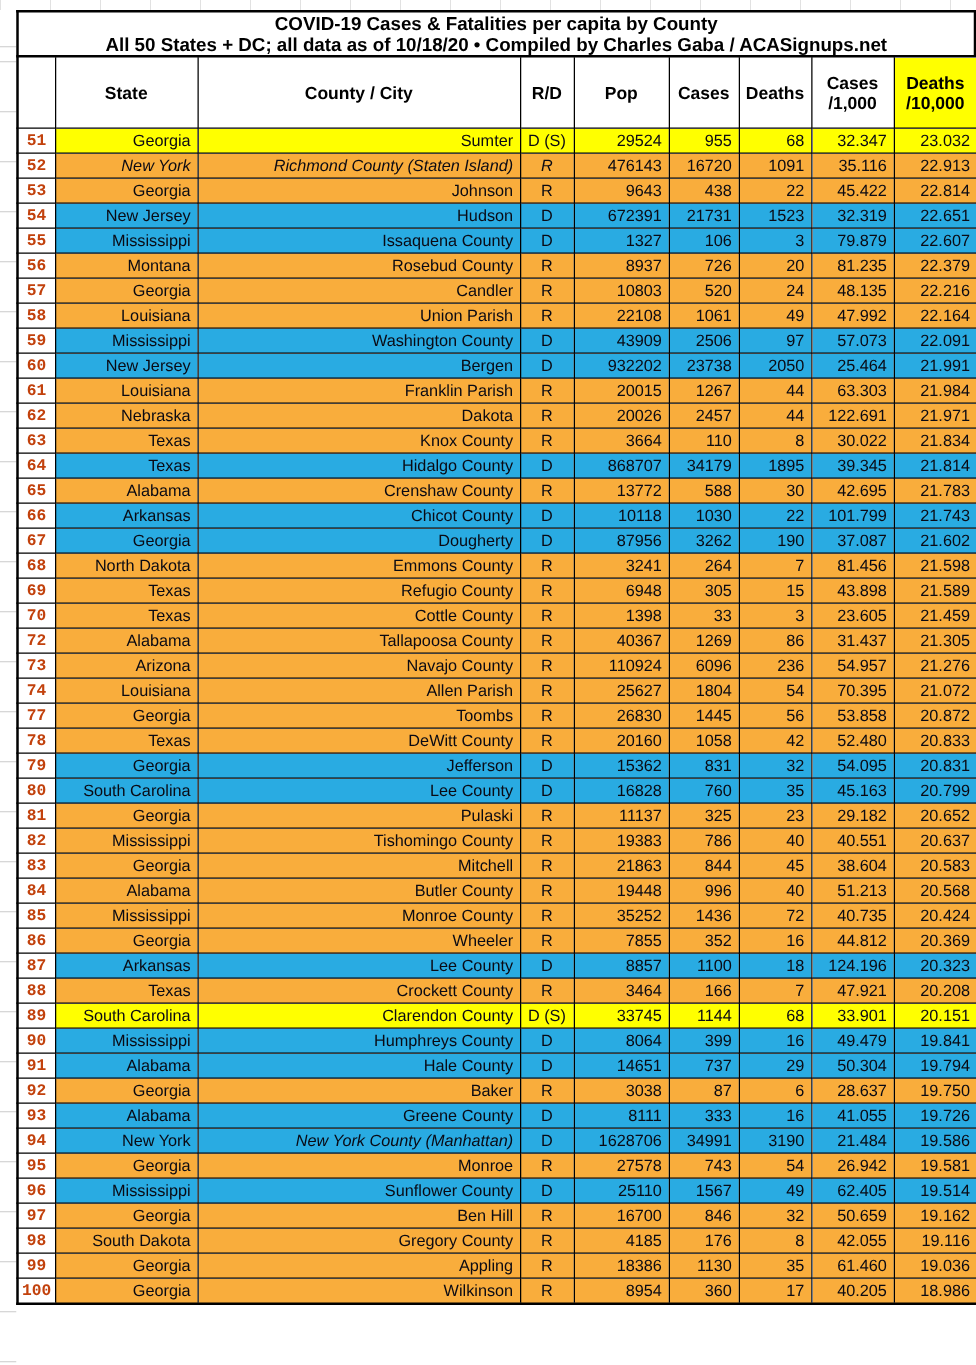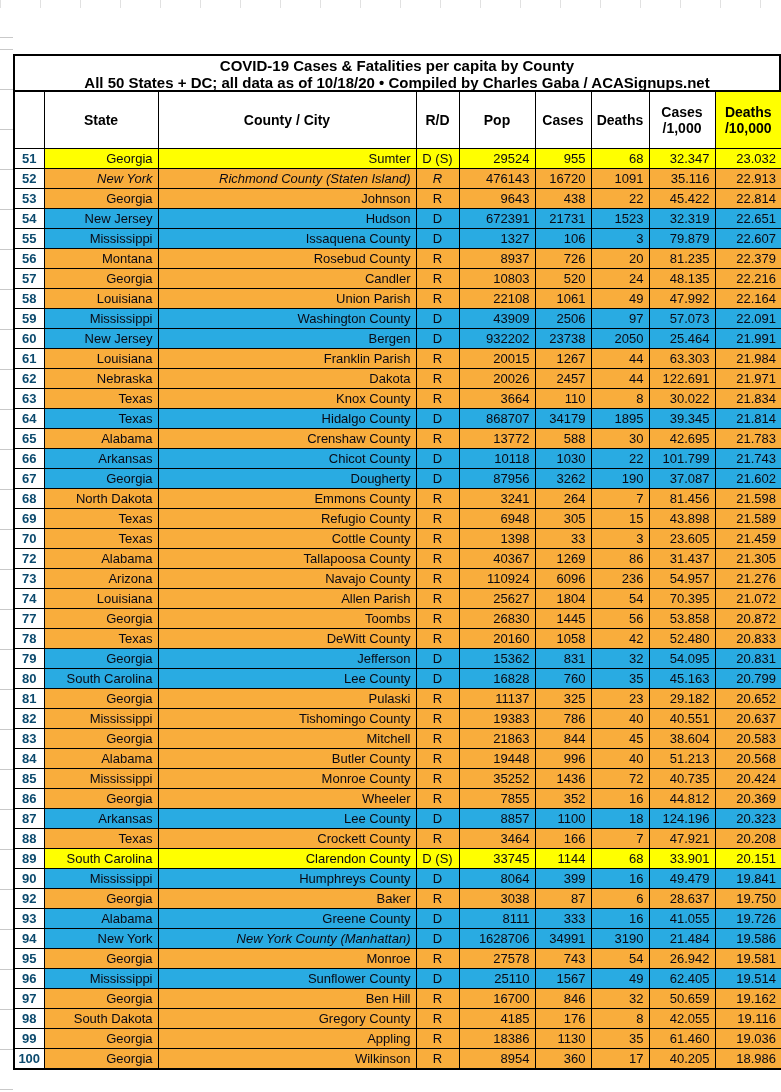--- a/index.html
+++ b/index.html
@@ -16,21 +16,21 @@
     position:absolute;left:0;top:0;width:13px;height:1092px;
     background-image:repeating-linear-gradient(to bottom,#c9c9c9 0 1px,transparent 1px 40px);
     background-position:0 49px;
   }
   .gutter-top{
     position:absolute;left:0;top:0;width:781px;height:8px;
     background-image:repeating-linear-gradient(to right,#c9c9c9 0 1px,transparent 1px 40px);
     background-position:0 0;
     opacity:.55;
   }
-  .sheet{position:absolute;left:13px;top:8px;width:768px;margin-top:46px;}
+  .sheet{position:absolute;left:13px;top:8px;width:768px;}
   .title-box{
     box-sizing:border-box;
     border:2px solid #000;border-bottom:none;
     text-align:center;font-weight:bold;
     font-size:15px;line-height:17px;
     padding:1px 0 0 0;height:36px;
   }
   table{
     border-collapse:collapse;table-layout:fixed;width:768px;
     border:2px solid #000;
@@ -43,21 +43,21 @@
   thead th{
     font-weight:bold;font-size:14px;text-align:center;
     height:45px;vertical-align:middle;background:#fff;padding:12px 2px;
   }
   thead th.hl{background:var(--swing);}
   thead th.two-line span{display:block;line-height:16px;}
   tbody td{
     font-size:13px;height:19px;line-height:19px;
     padding:0 5px;color:#0a0a14;
   }
-  .c-rank{background:#fff;font-weight:bold;text-align:center;padding:0 2px;color:#0c4a6e;}
+  .c-rank{background:#fff;font-weight:bold;text-align:center;padding:0 2px;color:#c2410c;font-family:Liberation Mono, monospace;}
   .c-state,.c-county,.c-num{text-align:right;}
   .c-rd{text-align:center;padding:0 1px;}
   tr.party-R td{background:var(--rep);}
   tr.party-D td{background:var(--dem);}
   tr.party-S td{background:var(--swing);}
   tr.party-R td.c-rank,tr.party-D td.c-rank,tr.party-S td.c-rank{background:#fff;}
   tr.italic-full .c-state,tr.italic-full .c-county,tr.italic-full .c-rd{font-style:italic;}
   tr.italic-full .c-county{text-align:right;}
   tr.italic-county .c-county{font-style:italic;text-align:right;}
 </style>
@@ -505,20 +505,31 @@
     <td class="c-rank">90</td>
     <td class="c-state">Mississippi</td>
     <td class="c-county">Humphreys County</td>
     <td class="c-rd">D</td>
     <td class="c-num">8064</td>
     <td class="c-num">399</td>
     <td class="c-num">16</td>
     <td class="c-num">49.479</td>
     <td class="c-num">19.841</td>
   </tr>
+        <tr class="party-D">
+    <td class="c-rank">91</td>
+    <td class="c-state">Alabama</td>
+    <td class="c-county">Hale County</td>
+    <td class="c-rd">D</td>
+    <td class="c-num">14651</td>
+    <td class="c-num">737</td>
+    <td class="c-num">29</td>
+    <td class="c-num">50.304</td>
+    <td class="c-num">19.794</td>
+  </tr>
         <tr class="party-R">
     <td class="c-rank">92</td>
     <td class="c-state">Georgia</td>
     <td class="c-county">Baker</td>
     <td class="c-rd">R</td>
     <td class="c-num">3038</td>
     <td class="c-num">87</td>
     <td class="c-num">6</td>
     <td class="c-num">28.637</td>
     <td class="c-num">19.750</td>

